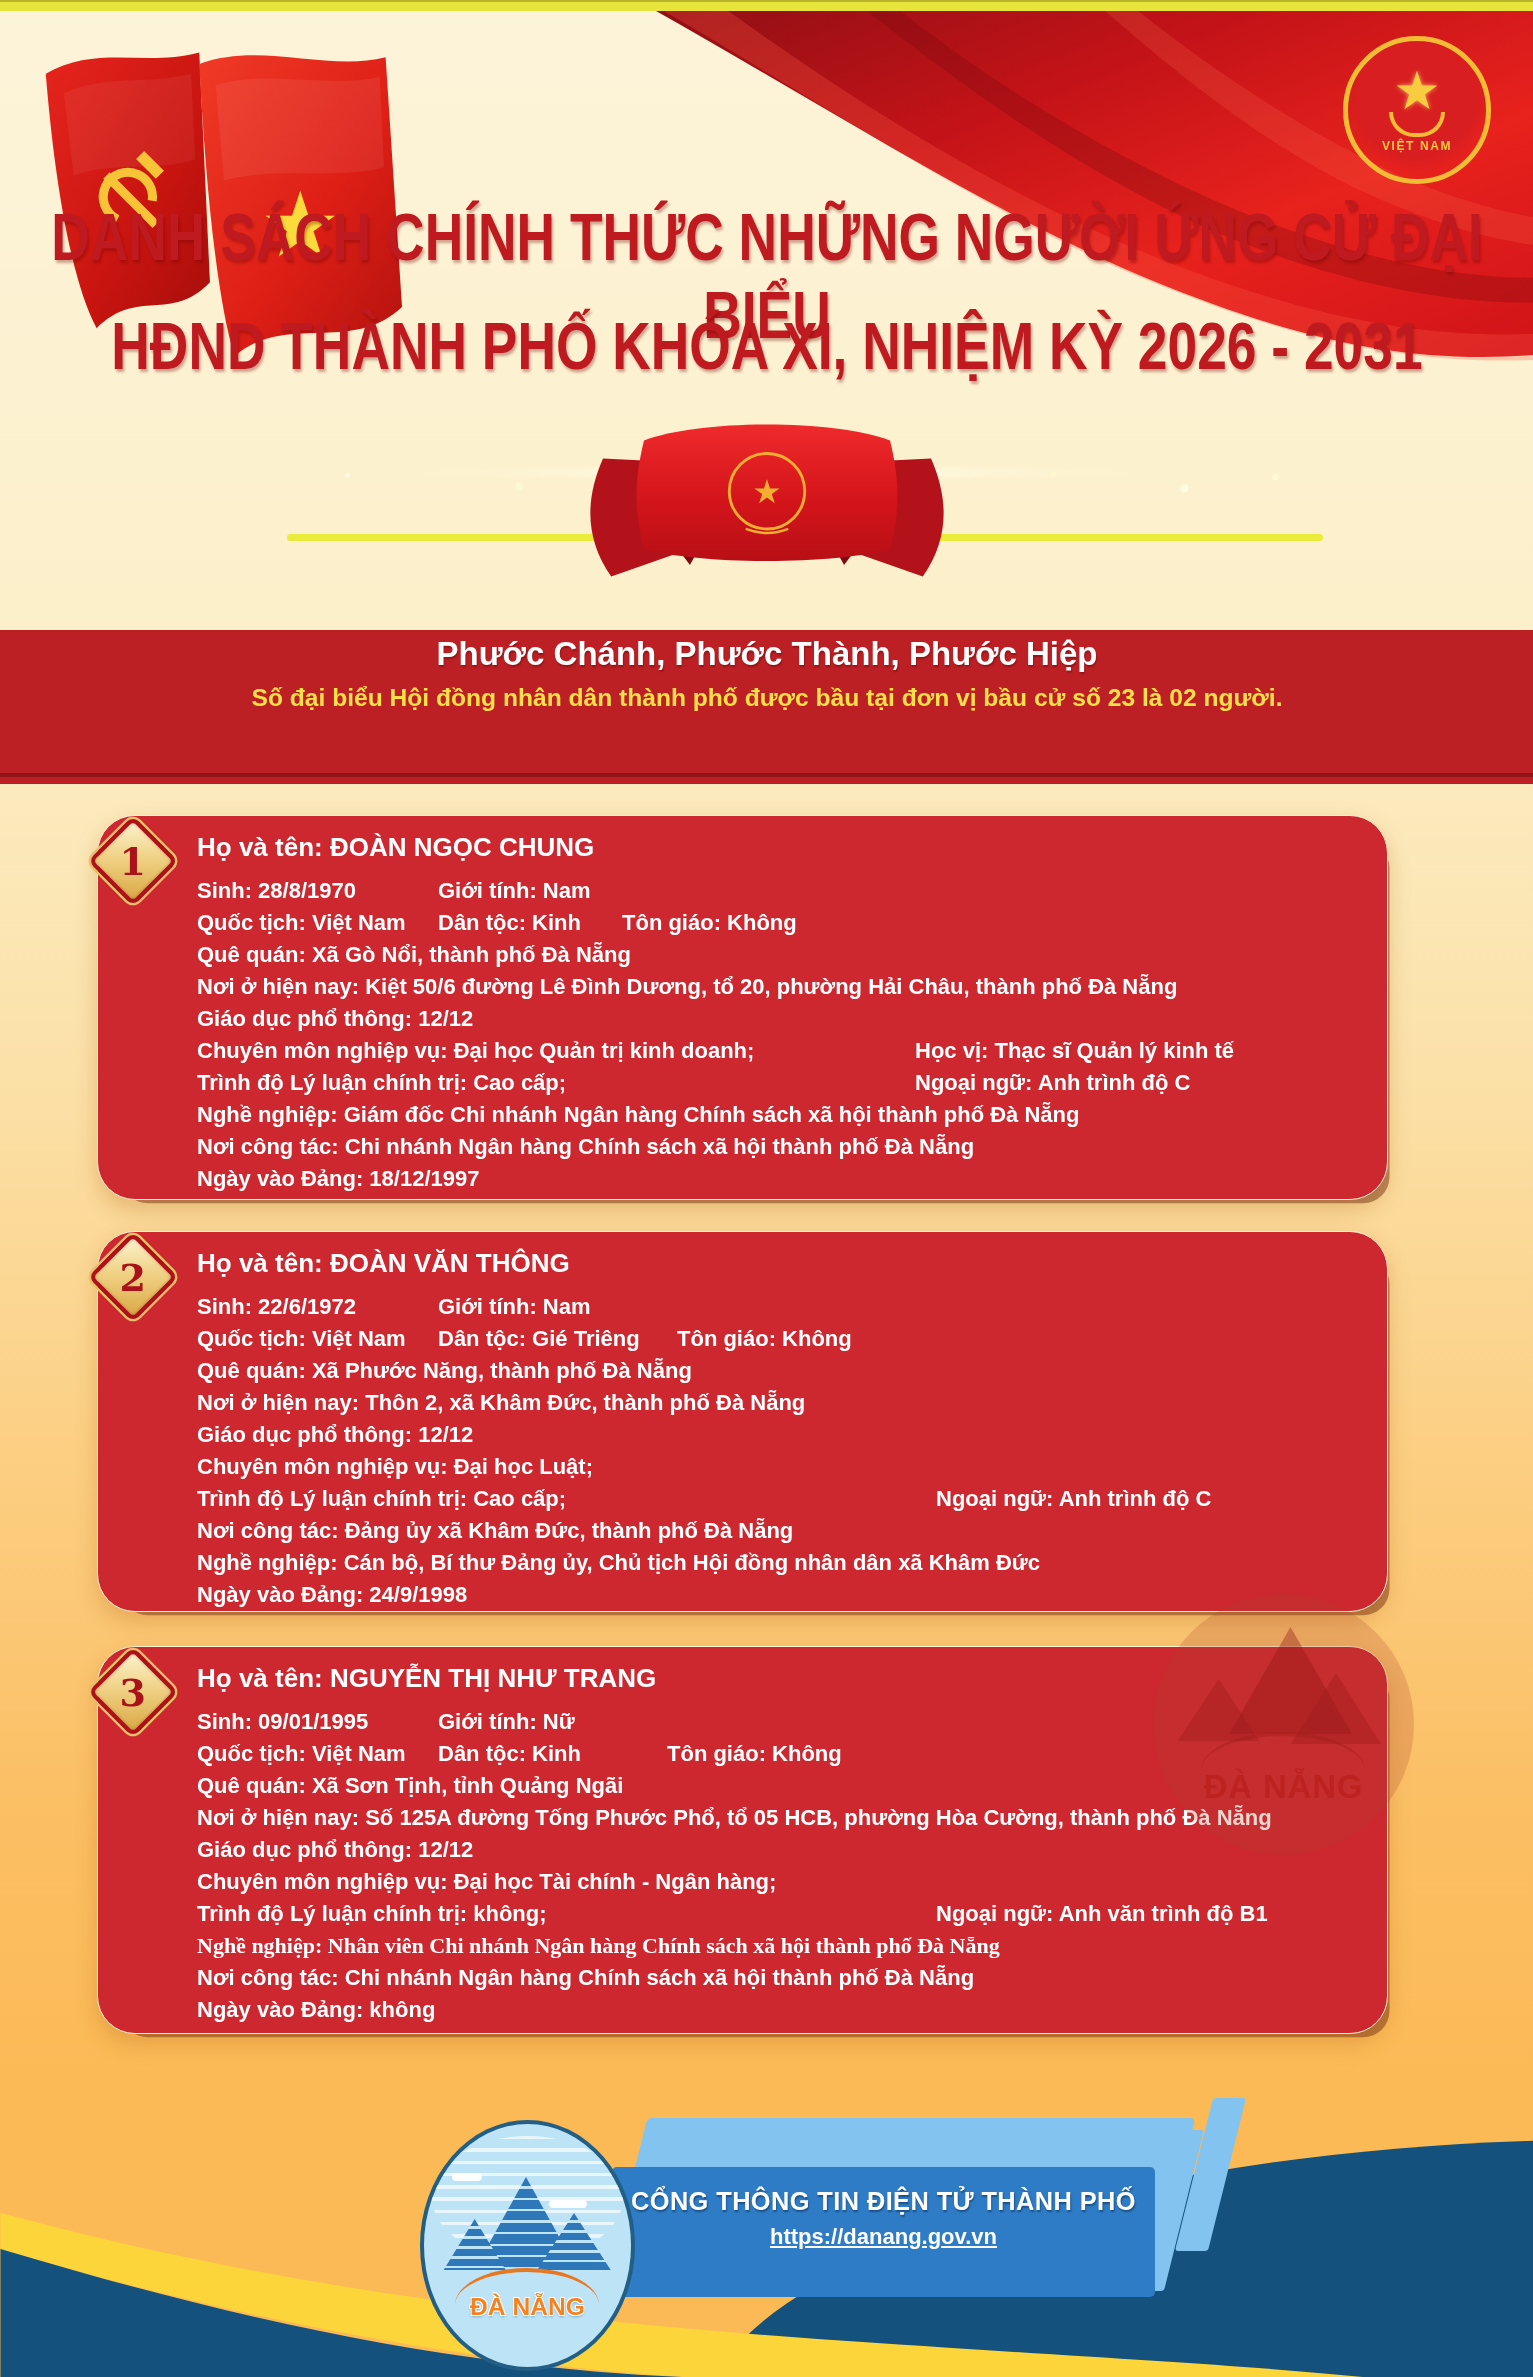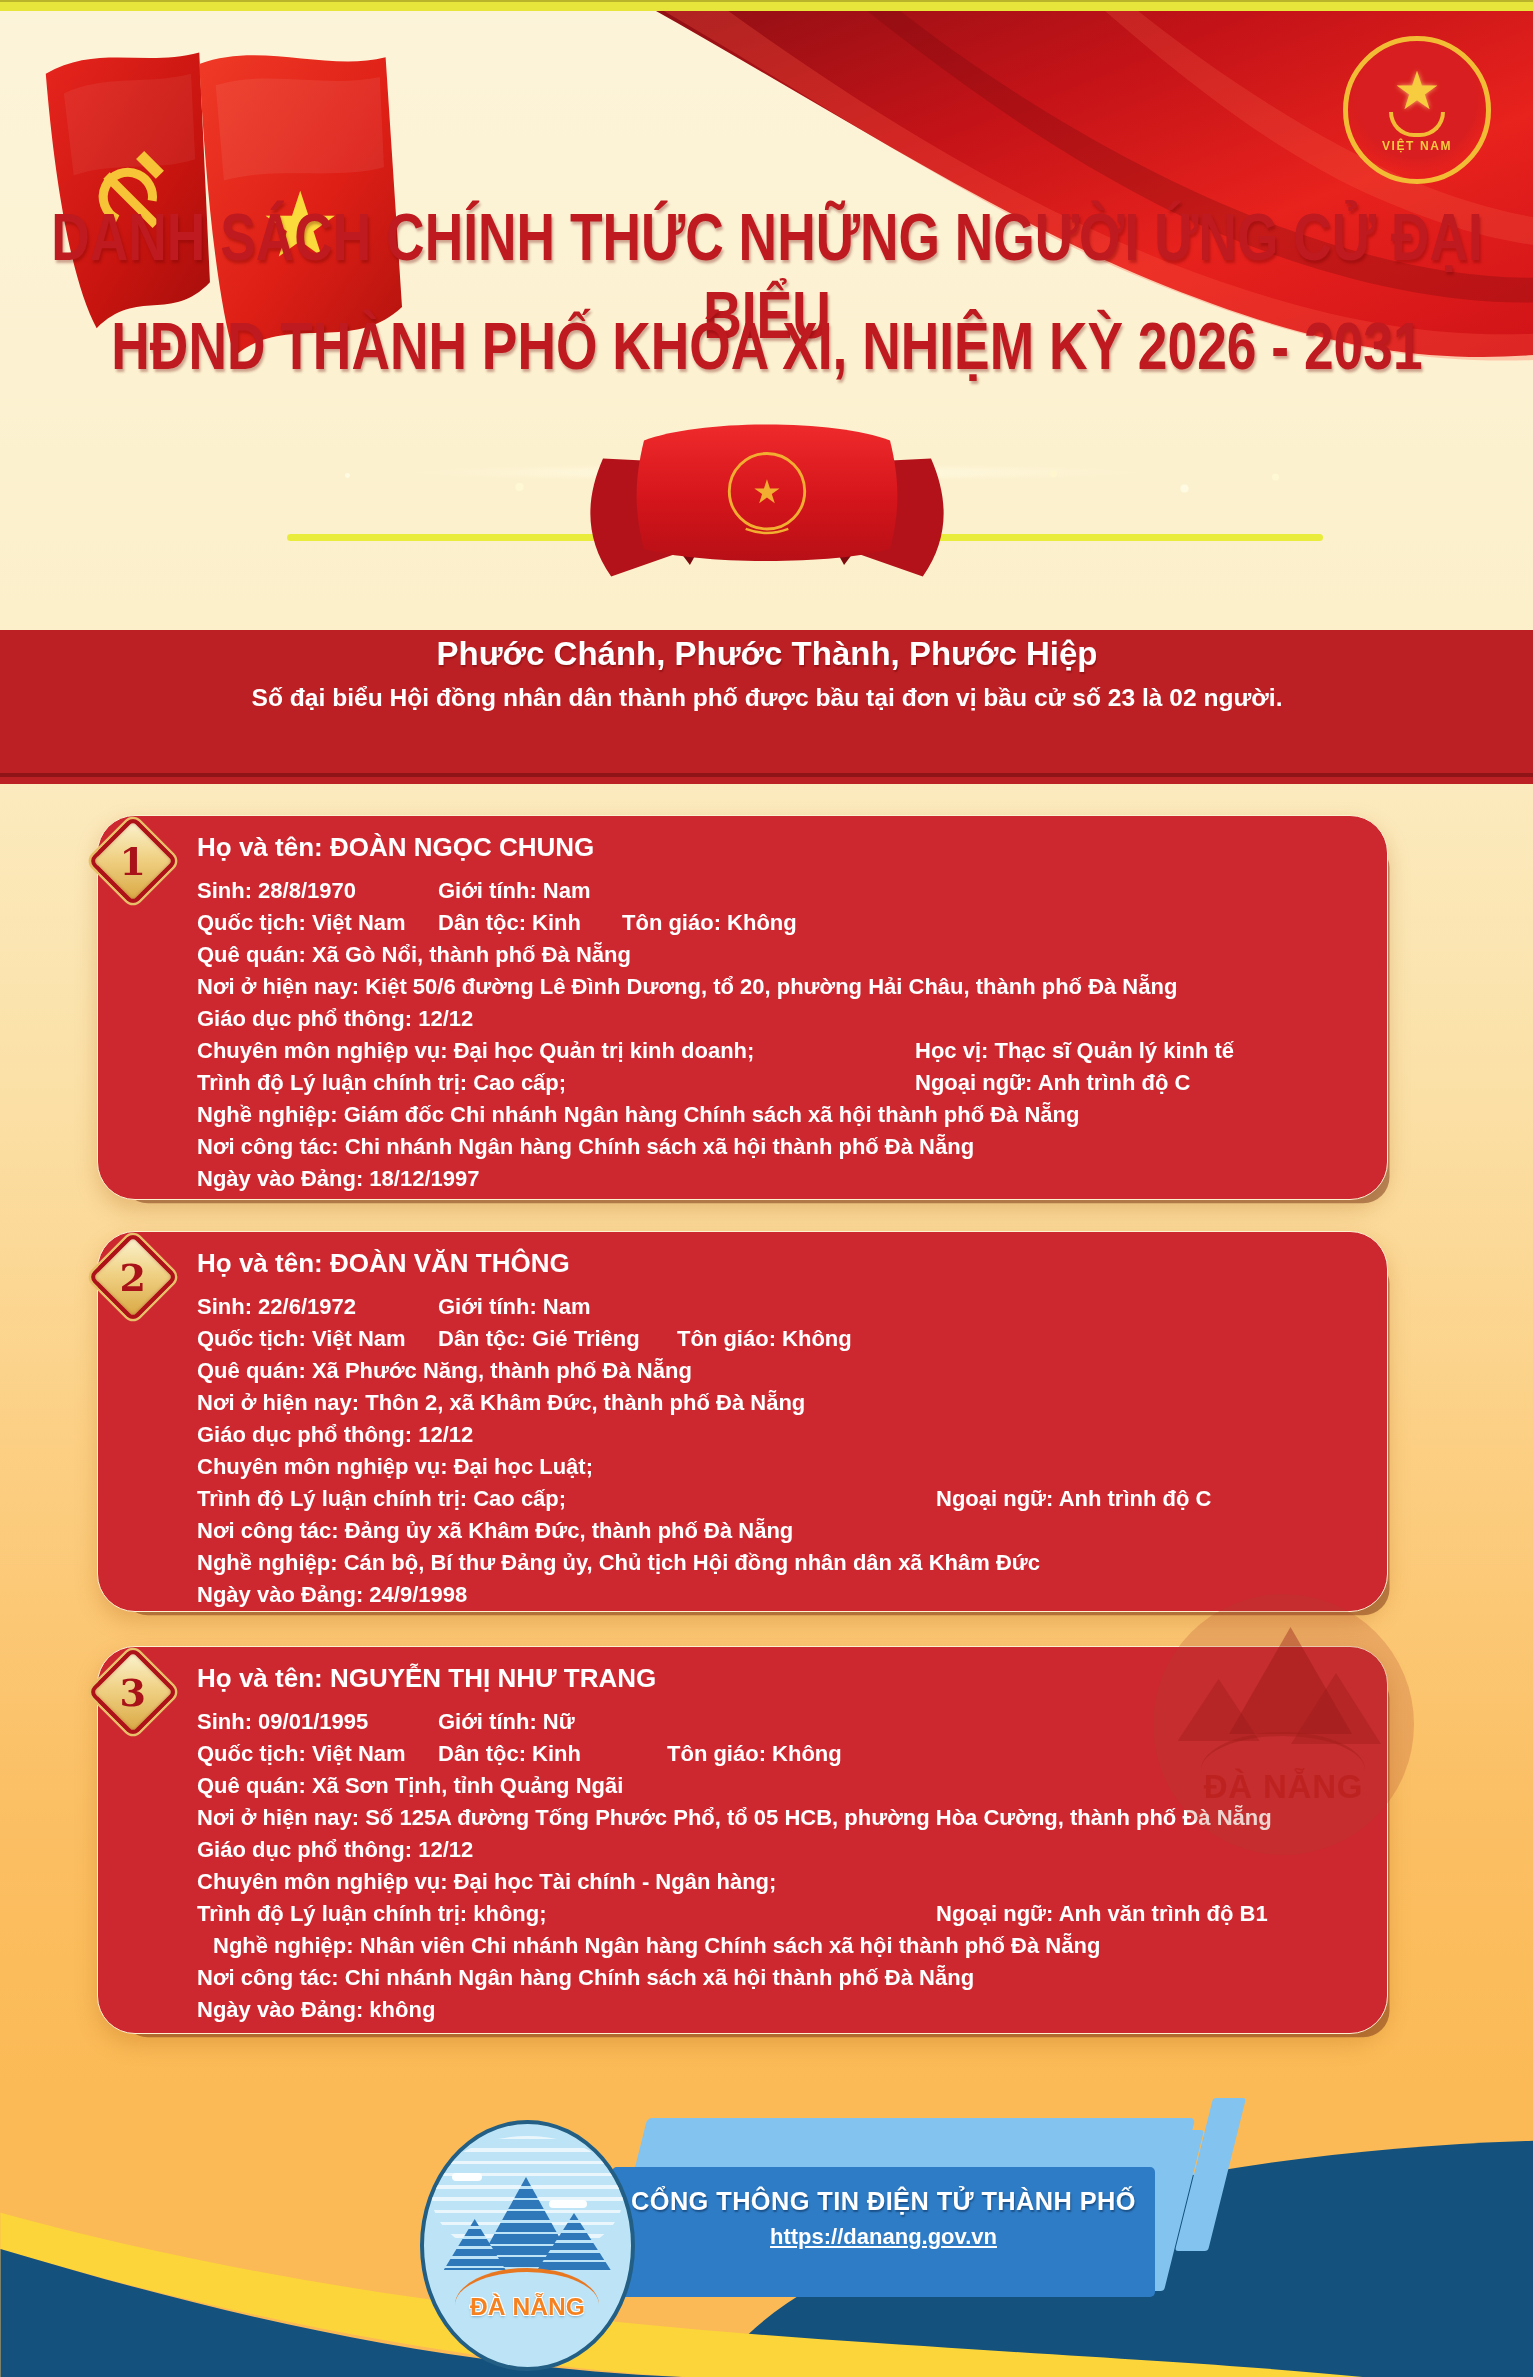--- a/index.html
+++ b/index.html
@@ -37,21 +37,21 @@
      box-shadow:172px 11.5px 0 1.6px #fff8d4,345px -4.9px 0 0.8px #fff8d4,525px 8.2px 0 2.5px #fffdf0,
                 706px -1.6px 0 0.8px #fff6ce,837px 13px 0 1.6px #fffbe2,928px 1.6px 0 0.8px #fff8d4;}
   .ribbon-svg{left:552px;top:424px;width:430px;height:164px;z-index:2;}
   .divider{left:287px;top:534px;width:1036px;height:7.4px;background:#E9EC3B;border-radius:4.1px;z-index:1;}
 
   
   .banner{left:0;top:630px;width:1534px;height:154px;background:#BC2025;z-index:4;text-align:center;}
   .banner:after{content:"";position:absolute;left:0;bottom:6.6px;width:100%;height:4.1px;background:#8E1418;}
   .banner-l1{margin-top:18px;font-size:33px;font-weight:800;color:#ffffff;line-height:48px;text-shadow:0.8px 1.6px 1.6px rgba(90,0,0,.4);}
   .banner-l2{font-size:33px;font-weight:800;color:#ffffff;line-height:48px;text-shadow:0.8px 1.6px 1.6px rgba(90,0,0,.4);}
-  .banner-l3{margin-top:5.7px;font-size:24.6px;font-weight:700;color:#ffffff;}
+  .banner-l3{margin-top:5.7px;font-size:24.6px;font-weight:700;color:#fde047;}
 
   
   .card{position:absolute;left:97px;width:1289px;background:#CD2830;border:1.6px solid #FDF2D0;border-radius:38px;
         box-shadow:13px 14.8px 0 -11.5px rgba(120,50,20,.5),0 9.9px 21.3px rgba(175,95,15,.28);z-index:5;}
   .card-1{top:815px;height:383px;}
   .card-2{top:1231px;height:379px;}
   .card-3{top:1646px;height:386px;}
   .badge{position:absolute;left:3.3px;top:13px;width:56px;height:56px;transform:rotate(45deg);
          background:linear-gradient(135deg,#FBF3CF 0%,#F0D286 45%,#D9A843 100%);
          border:4.1px solid #AE1219;border-radius:8.2px;box-shadow:0 0 0 2.5px #E8C06A,inset 0 0 3.3px rgba(120,20,20,.4);
@@ -292,21 +292,21 @@
           <span class="seg" style="left: 0px;">Giáo dục phổ thông: 12/12</span>
         </div>
         <div class="row">
           <span class="seg" style="left: 0px;">Chuyên môn nghiệp vụ: Đại học Tài chính - Ngân hàng;</span>
         </div>
         <div class="row">
           <span class="seg" style="left: 0px;">Trình độ Lý luận chính trị: không;</span>
           <span class="seg" style="left: 739px;">Ngoại ngữ:  Anh văn trình độ B1</span>
         </div>
         <div class="row">
-          <span class="seg" style="left: 16px;">Nghề nghiệp: Nhân viên Chi nhánh Ngân hàng Chính sách xã hội thành phố Đà Nẵng</span>
+          <span class="seg" style="left: 0px; font-family: Liberation Serif, serif;">Nghề nghiệp: Nhân viên Chi nhánh Ngân hàng Chính sách xã hội thành phố Đà Nẵng</span>
         </div>
         <div class="row">
           <span class="seg" style="left: 0px;">Nơi công tác: Chi nhánh Ngân hàng Chính sách xã hội thành phố Đà Nẵng</span>
         </div>
         <div class="row">
           <span class="seg" style="left: 0px; text-align: right;">Ngày vào Đảng: không</span>
         </div>
       </div>
   </section>
 </div>

